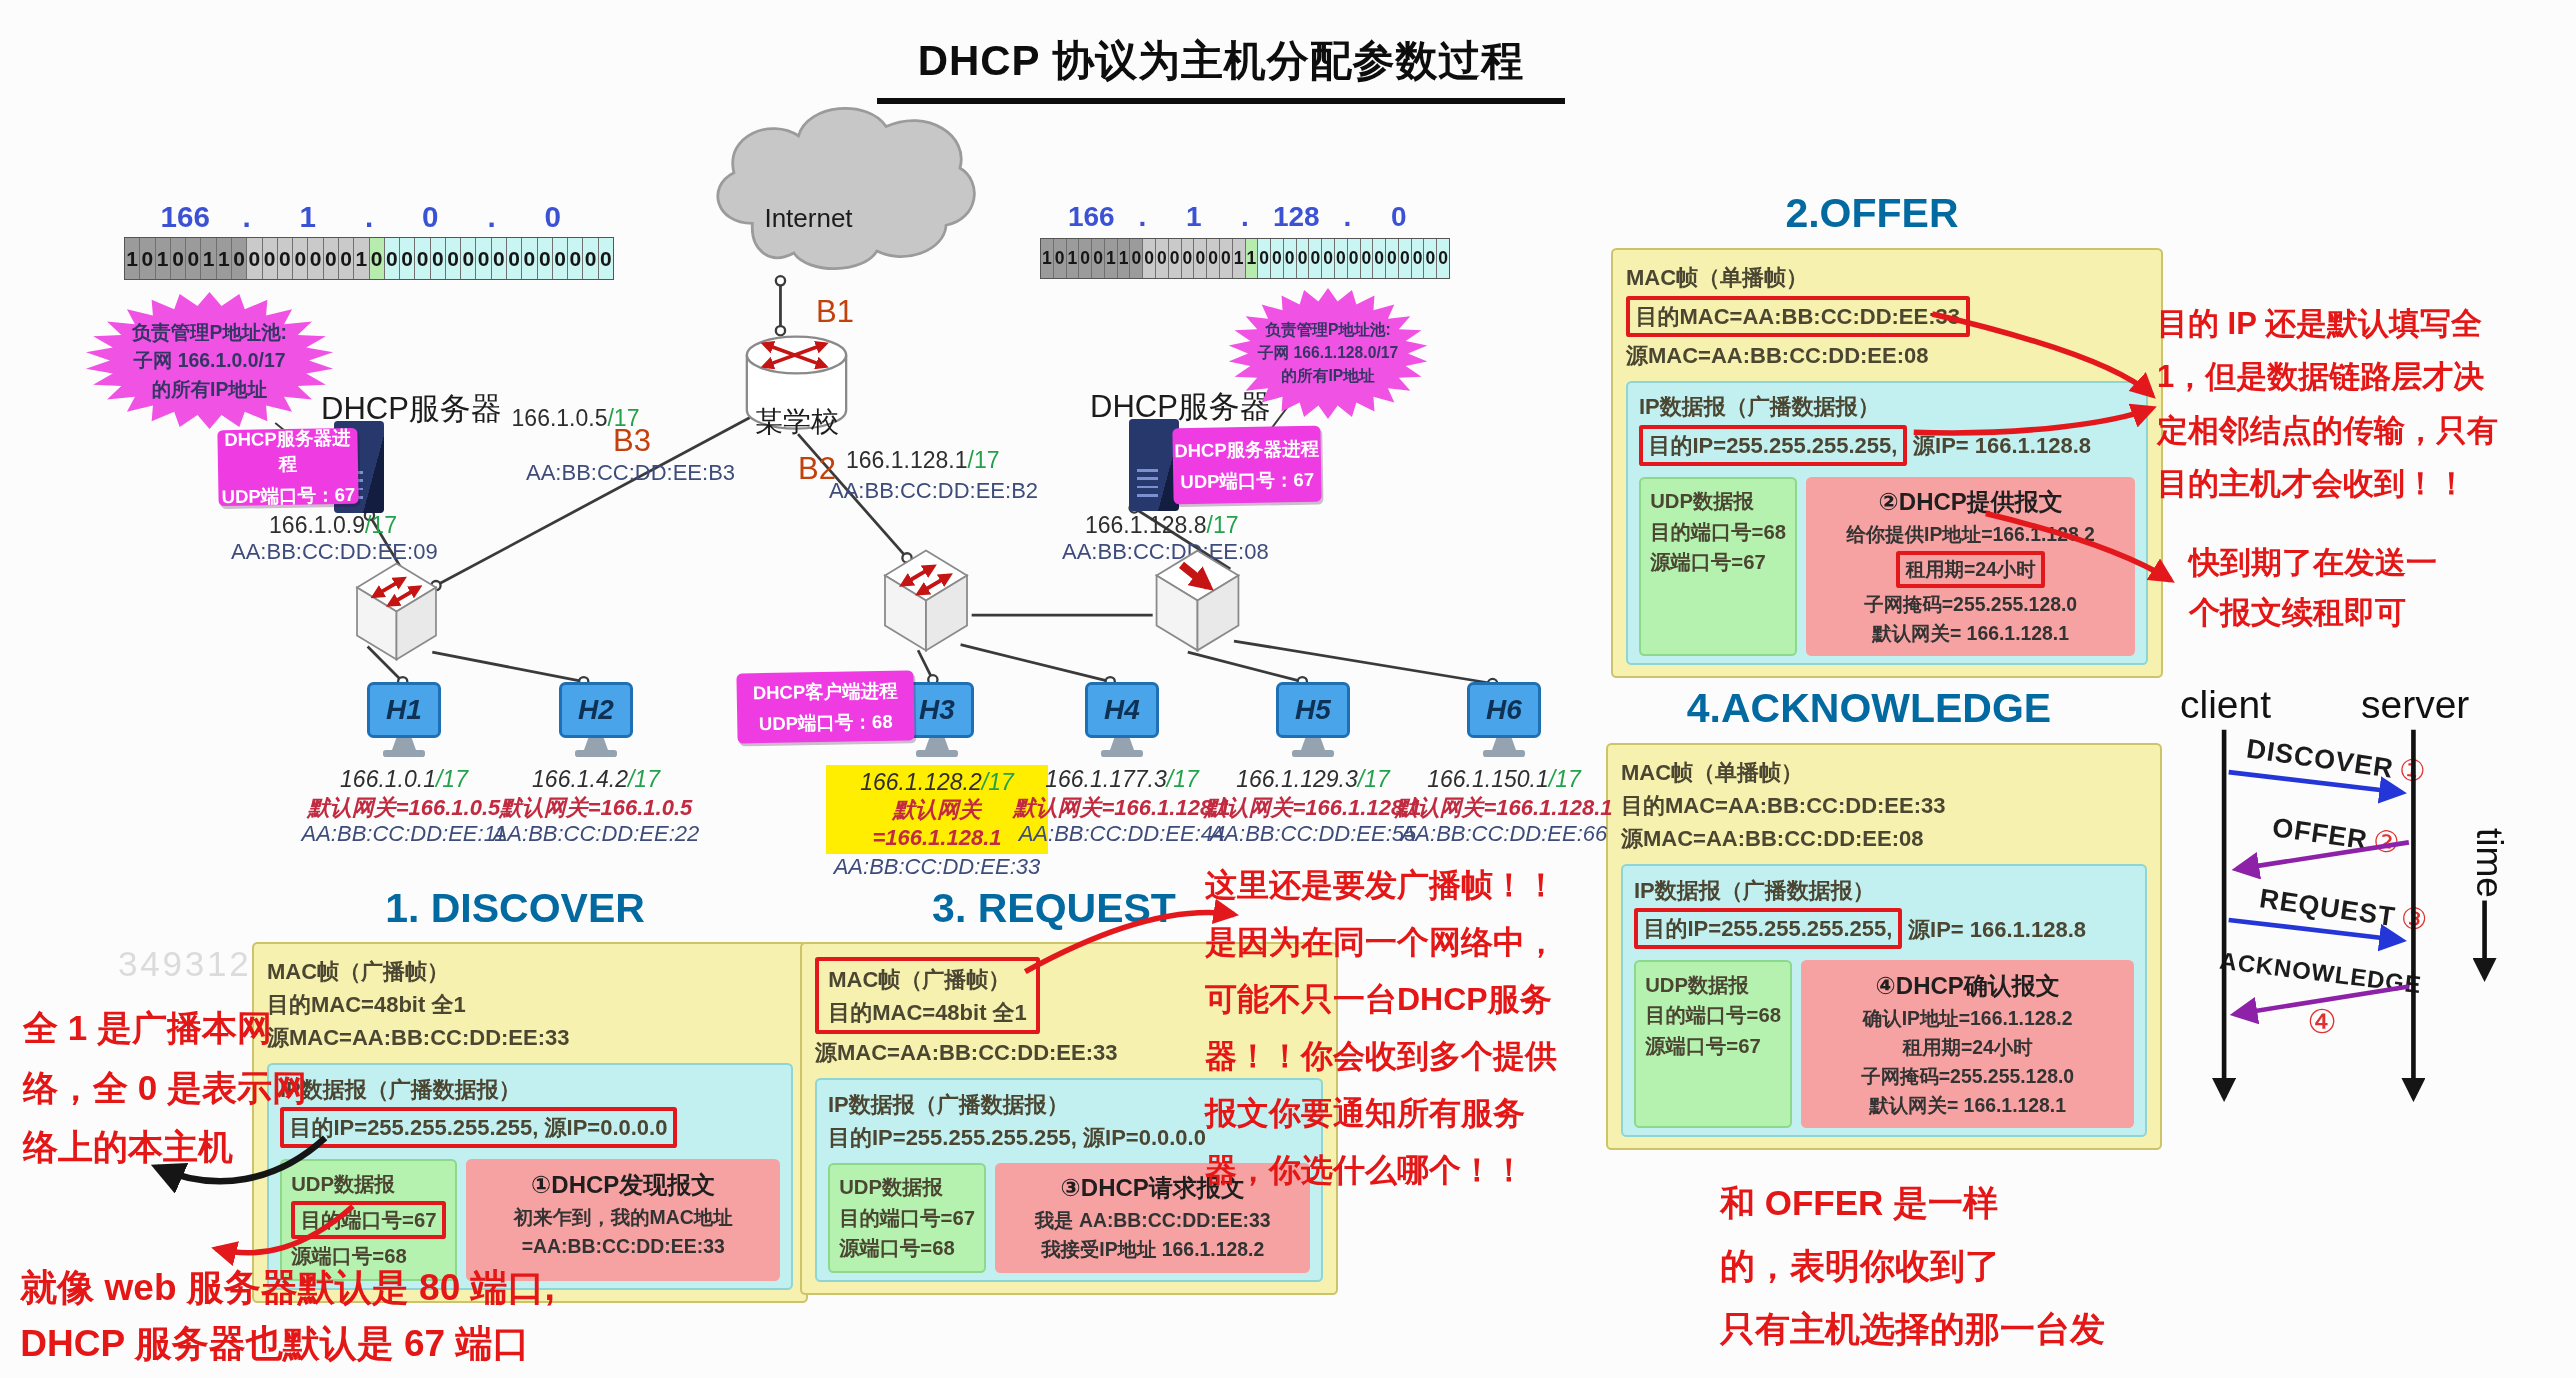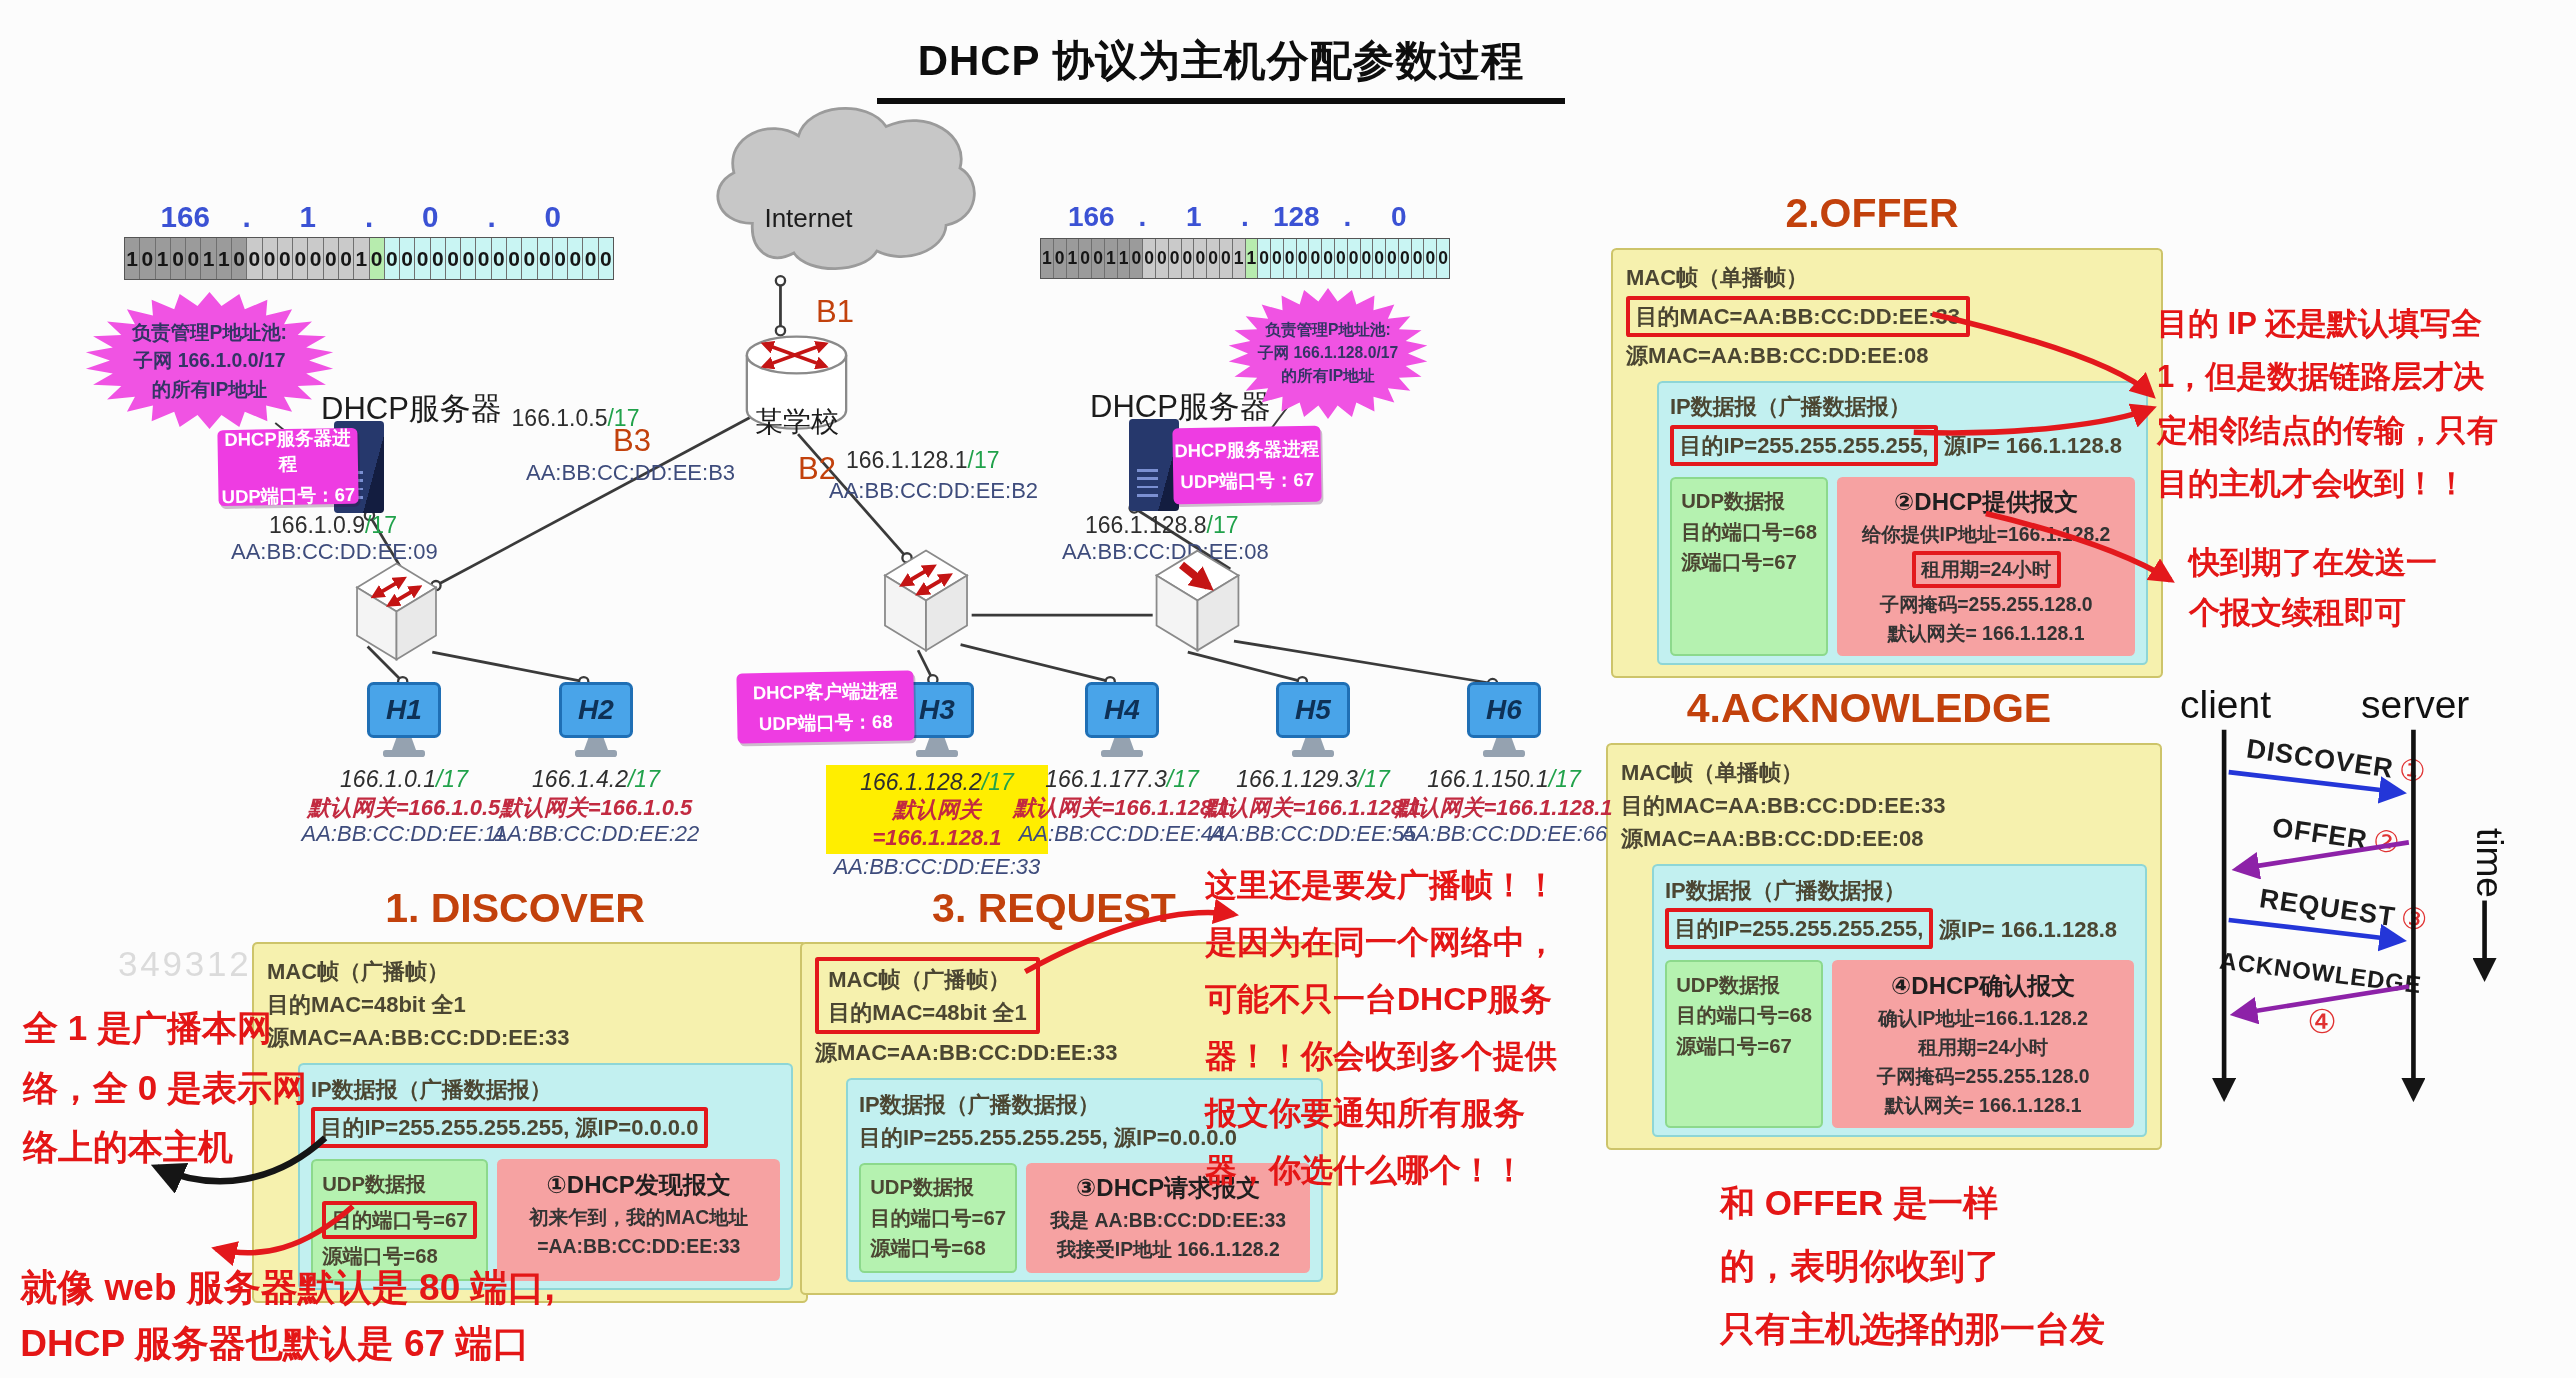--- a/index.html
+++ b/index.html
@@ -46,24 +46,24 @@
   .host{width:222px;text-align:center;z-index:7;font-style:italic;}
   .monitor{width:74px;margin:0 auto;}
   .screen{height:50px;background:#49a4e9;border:3.7px solid #1f6fb5;border-radius:6.5px;display:flex;
           align-items:center;justify-content:center;font-weight:700;font-size:28px;color:#0e3156;}
   .stand{width:24px;height:12px;background:#95a2b0;margin:0 auto;clip-path:polygon(18% 0,82% 0,100% 100%,0 100%);}
   .base{width:42px;height:7.4px;background:#95a2b0;border-radius:2.8px;margin:0 auto;}
   .hostlabels{margin-top:7.4px;line-height:1.25;}
   .hl{background:#ffee00;display:inline-block;padding:2.8px 9.2px;}
   .switch{z-index:7;}
   
-  .pk-title{font-size:41px;font-weight:800;color:#c2410c;text-align:center;z-index:3;}
+  .pk-title{font-size:41px;font-weight:800;color:#0369a1;text-align:center;z-index:3;}
   .packet{background:#f6f1ae;border:2.8px solid #cdc46a;border-radius:5.5px;padding:11px 13px;font-size:22px;
           color:#4b4632;font-weight:600;line-height:1.5;z-index:2;}
-  .sub-ip{background:#c2f0f0;border:2.8px solid #8ed6d6;border-radius:5.5px;margin-top:9.2px;padding:7.4px 11px;margin-left:31px;}
+  .sub-ip{background:#c2f0f0;border:2.8px solid #8ed6d6;border-radius:5.5px;margin-top:9.2px;padding:7.4px 11px;}
   .brow{display:flex;gap:9.2px;margin-top:9.2px;align-items:stretch;}
   .sub-udp{background:#b5f2b0;border:2.8px solid #8cd98c;border-radius:5.5px;padding:7.4px 9.2px;font-size:20.3px;flex:0 0 auto;}
   .sub-pay{background:#f6a2a2;border-radius:5.5px;padding:7.4px 9.2px;flex:1;text-align:center;font-size:19.4px;color:#333;}
   .pay-title{font-weight:800;font-size:24px;color:#1f1f1f;}
   .redbox{border:4.6px solid #e3181c;border-radius:2.8px;padding:0 5.5px;display:inline-block;margin:1.8px 0;}
   .redbox.block{display:block;width:fit-content;padding:1.8px 9.2px;}
   
   .rednote{color:#e41616;font-weight:800;white-space:pre-line;z-index:5;}
   #note-all1{left:23px;top:998px;font-size:35px;line-height:1.7;}
   #note-ports{left:20.3px;top:1260px;font-size:37px;line-height:1.5;}

